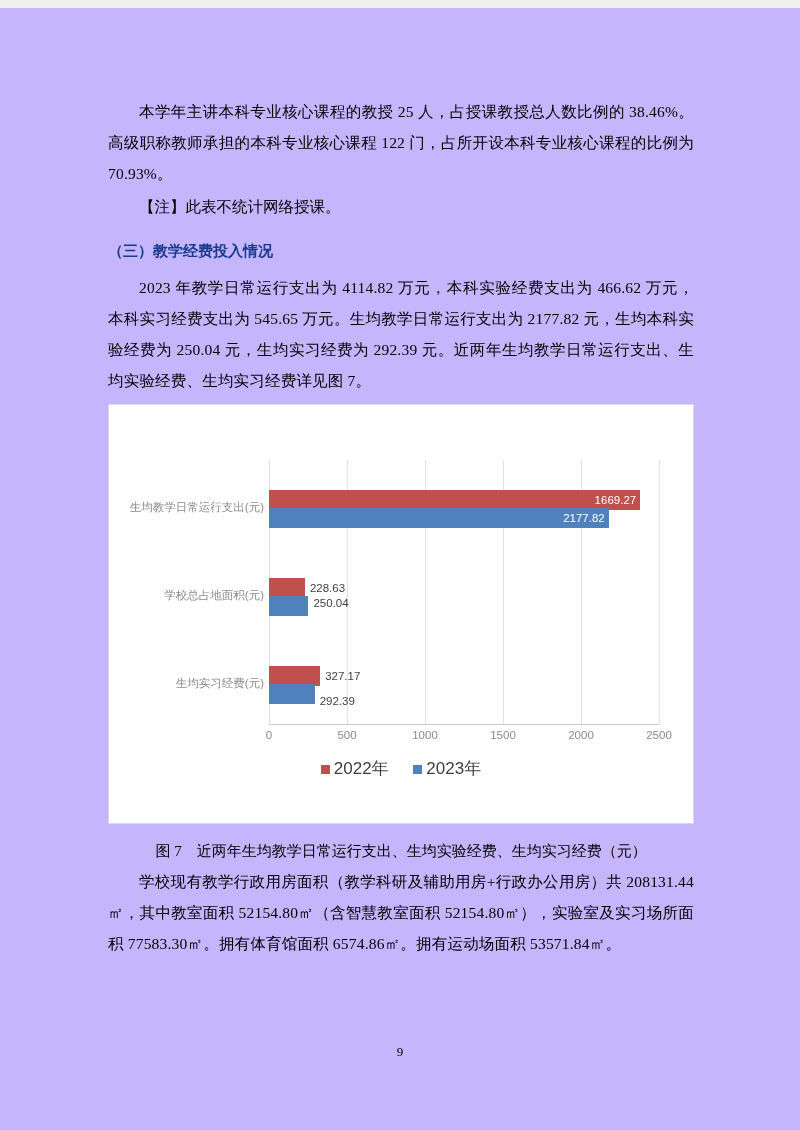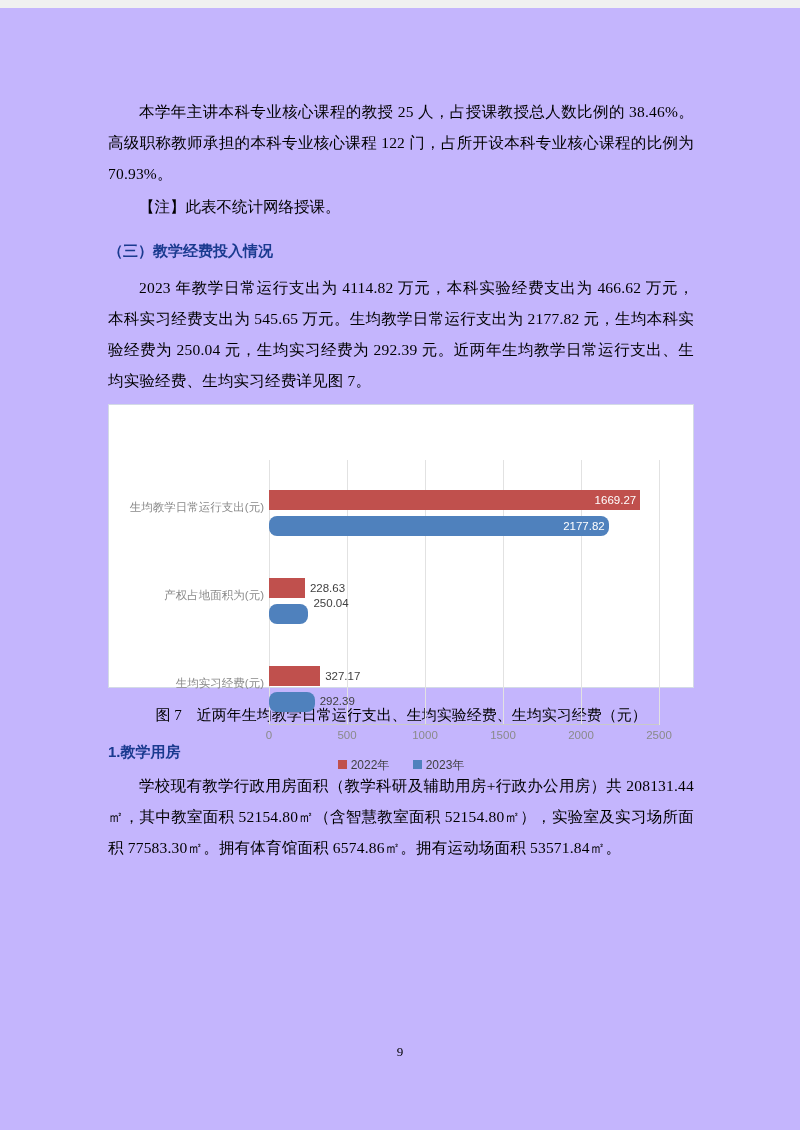--- a/index.html
+++ b/index.html
@@ -55,21 +55,21 @@
     margin: 0 0 2px 0;
     font-size: 15.5px;
     line-height: 31px;
     text-indent: 2em;
   }
   
   .chart-figure {
     margin: 8px 0 0 0;
     border: 1px solid #d3dae6;
     background: #ffffff;
-    height: 284px;
+    height: 420px;
     position: relative;
     box-sizing: border-box;
   }
   .chart-inner {
     position: absolute;
     left: 0; top: 0; right: 0; bottom: 0;
   }
   .plot-area {
     position: absolute;
     left: 160px;
@@ -96,21 +96,21 @@
     position: absolute;
     left: 0;
     width: 100%;
   }
   .bar {
     position: absolute;
     height: 20px;
     left: 0;
   }
   .bar.s2022 { background: #c0504d; top: 0; }
-  .bar.s2023 { background: #4f81bd; top: 26px; border-radius: 8px; }
+  .bar.s2023 { background: #4f81bd; top: 18px; }
   .bar-value {
     position: absolute;
     font-family: "Liberation Sans", sans-serif;
     font-size: 11.5px;
     color: #3f3f3f;
     white-space: nowrap;
     line-height: 20px;
   }
   .bar-value.inside {
     color: #ffffff;
@@ -149,21 +149,21 @@
     top: 320px;
     height: 20px;
   }
   .legend {
     position: absolute;
     left: 0;
     right: 0;
     top: 352px;
     text-align: center;
     font-family: "Liberation Sans", sans-serif;
-    font-size: 12px;
+    font-size: 17px;
     color: #3f3f3f;
   }
   .legend-item {
     display: inline-block;
     margin: 0 10px;
   }
   .legend-swatch {
     display: inline-block;
     width: 9px;
     height: 9px;
@@ -199,21 +199,21 @@
 
     <h2 class="heading-main">（三）教学经费投入情况</h2>
 
     <p class="body-text indent">2023 年教学日常运行支出为 4114.82 万元，本科实验经费支出为 466.62 万元，本科实习经费支出为 545.65 万元。生均教学日常运行支出为 2177.82 元，生均本科实验经费为 250.04 元，生均实习经费为 292.39 元。近两年生均教学日常运行支出、生均实验经费、生均实习经费详见图 7。</p>
 
     <div class="chart-figure">
       <div class="chart-inner">
 
         <div class="cat-labels">
           <div class="cat-label" style="top: 40px;">生均教学日常运行支出(元)</div>
-          <div class="cat-label" style="top: 128px;">产权占地面积为(元)</div>
+          <div class="cat-label" style="top: 128px;">学校总占地面积(元)</div>
           <div class="cat-label" style="top: 216px;">生均实习经费(元)</div>
         </div>
 
         <div class="plot-area">
           <div class="grid-line" style="left:0%;"></div>
           <div class="grid-line" style="left:20%;"></div>
           <div class="grid-line" style="left:40%;"></div>
           <div class="grid-line" style="left:60%;"></div>
           <div class="grid-line" style="left:80%;"></div>
           <div class="grid-line" style="left:100%;"></div>
@@ -260,21 +260,20 @@
             <span class="legend-swatch" style="background:#4f81bd;"></span><span>2023年</span>
           </span>
         </div>
 
       </div>
     </div>
 
     <p class="figure-caption">图 7　近两年生均教学日常运行支出、生均实验经费、生均实习经费（元）</p>
 
 
-    <h3 class="heading-sub">1.教学用房</h3>
 
 
     <p class="body-text indent">学校现有教学行政用房面积（教学科研及辅助用房+行政办公用房）共 208131.44㎡，其中教室面积 52154.80㎡（含智慧教室面积 52154.80㎡），实验室及实习场所面积 77583.30㎡。拥有体育馆面积 6574.86㎡。拥有运动场面积 53571.84㎡。</p>
 
   </div>
 
   <div class="footer-page">9</div>
 </div>
 
 </body></html>

